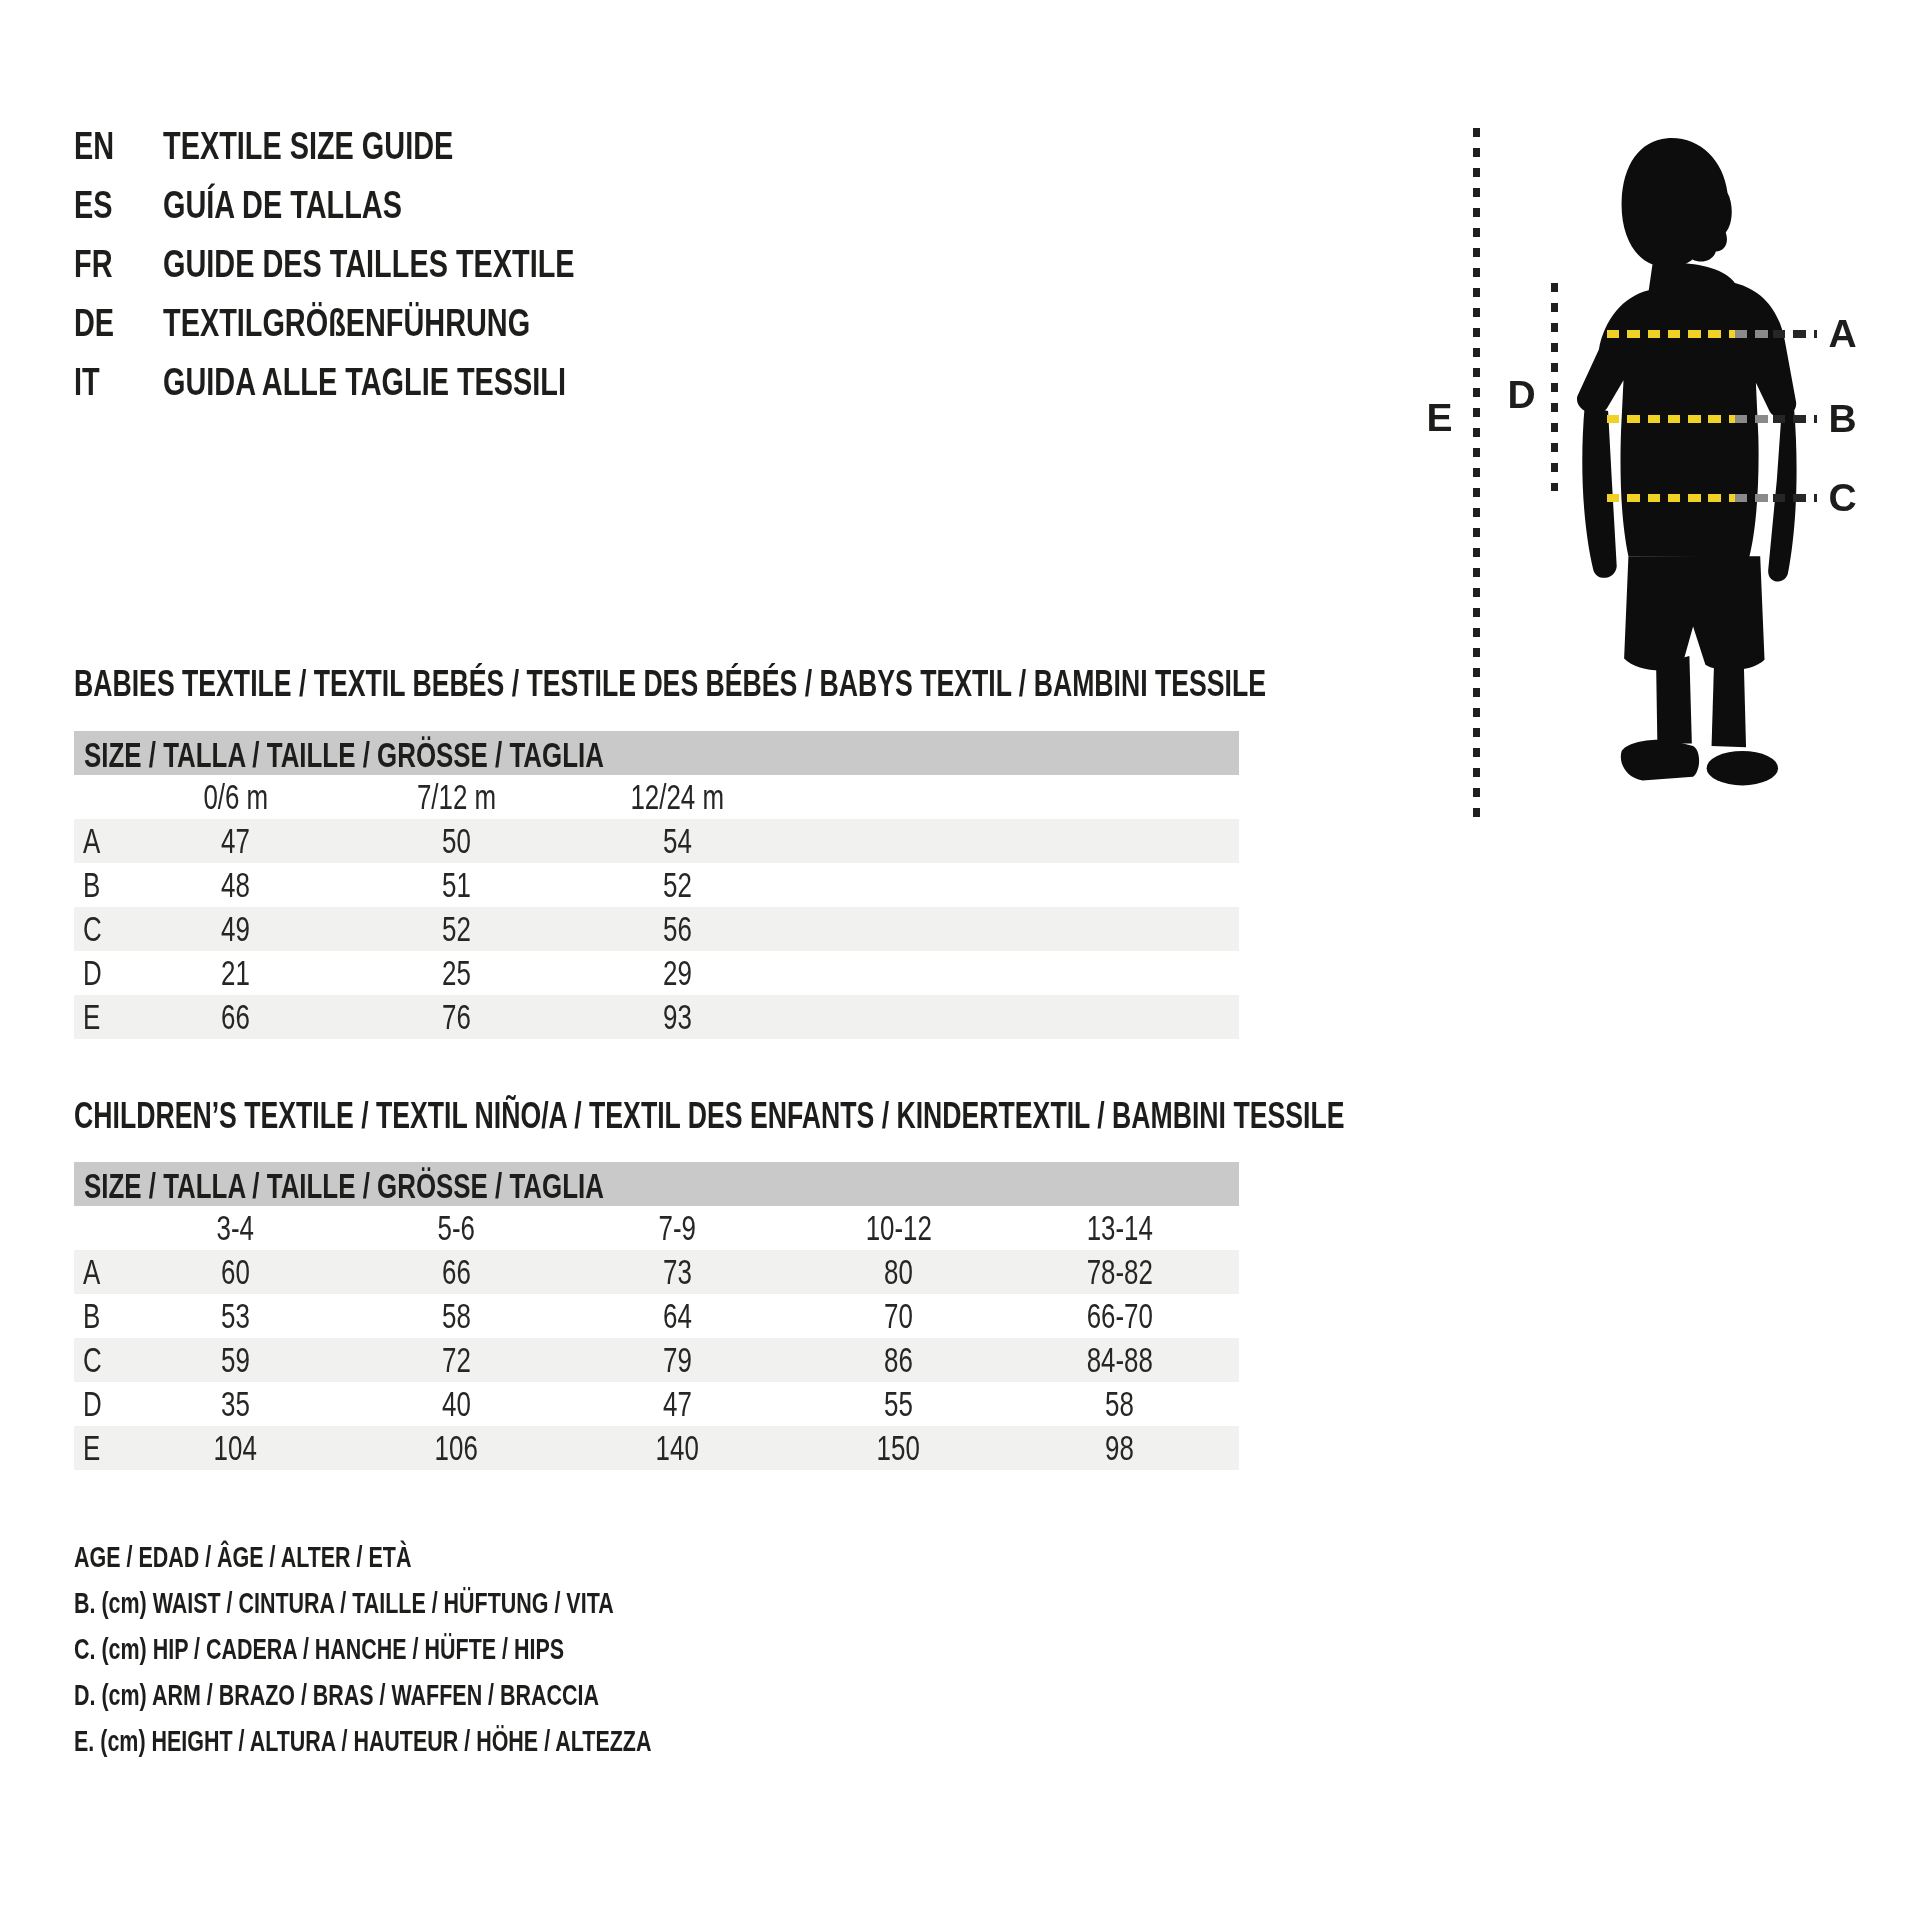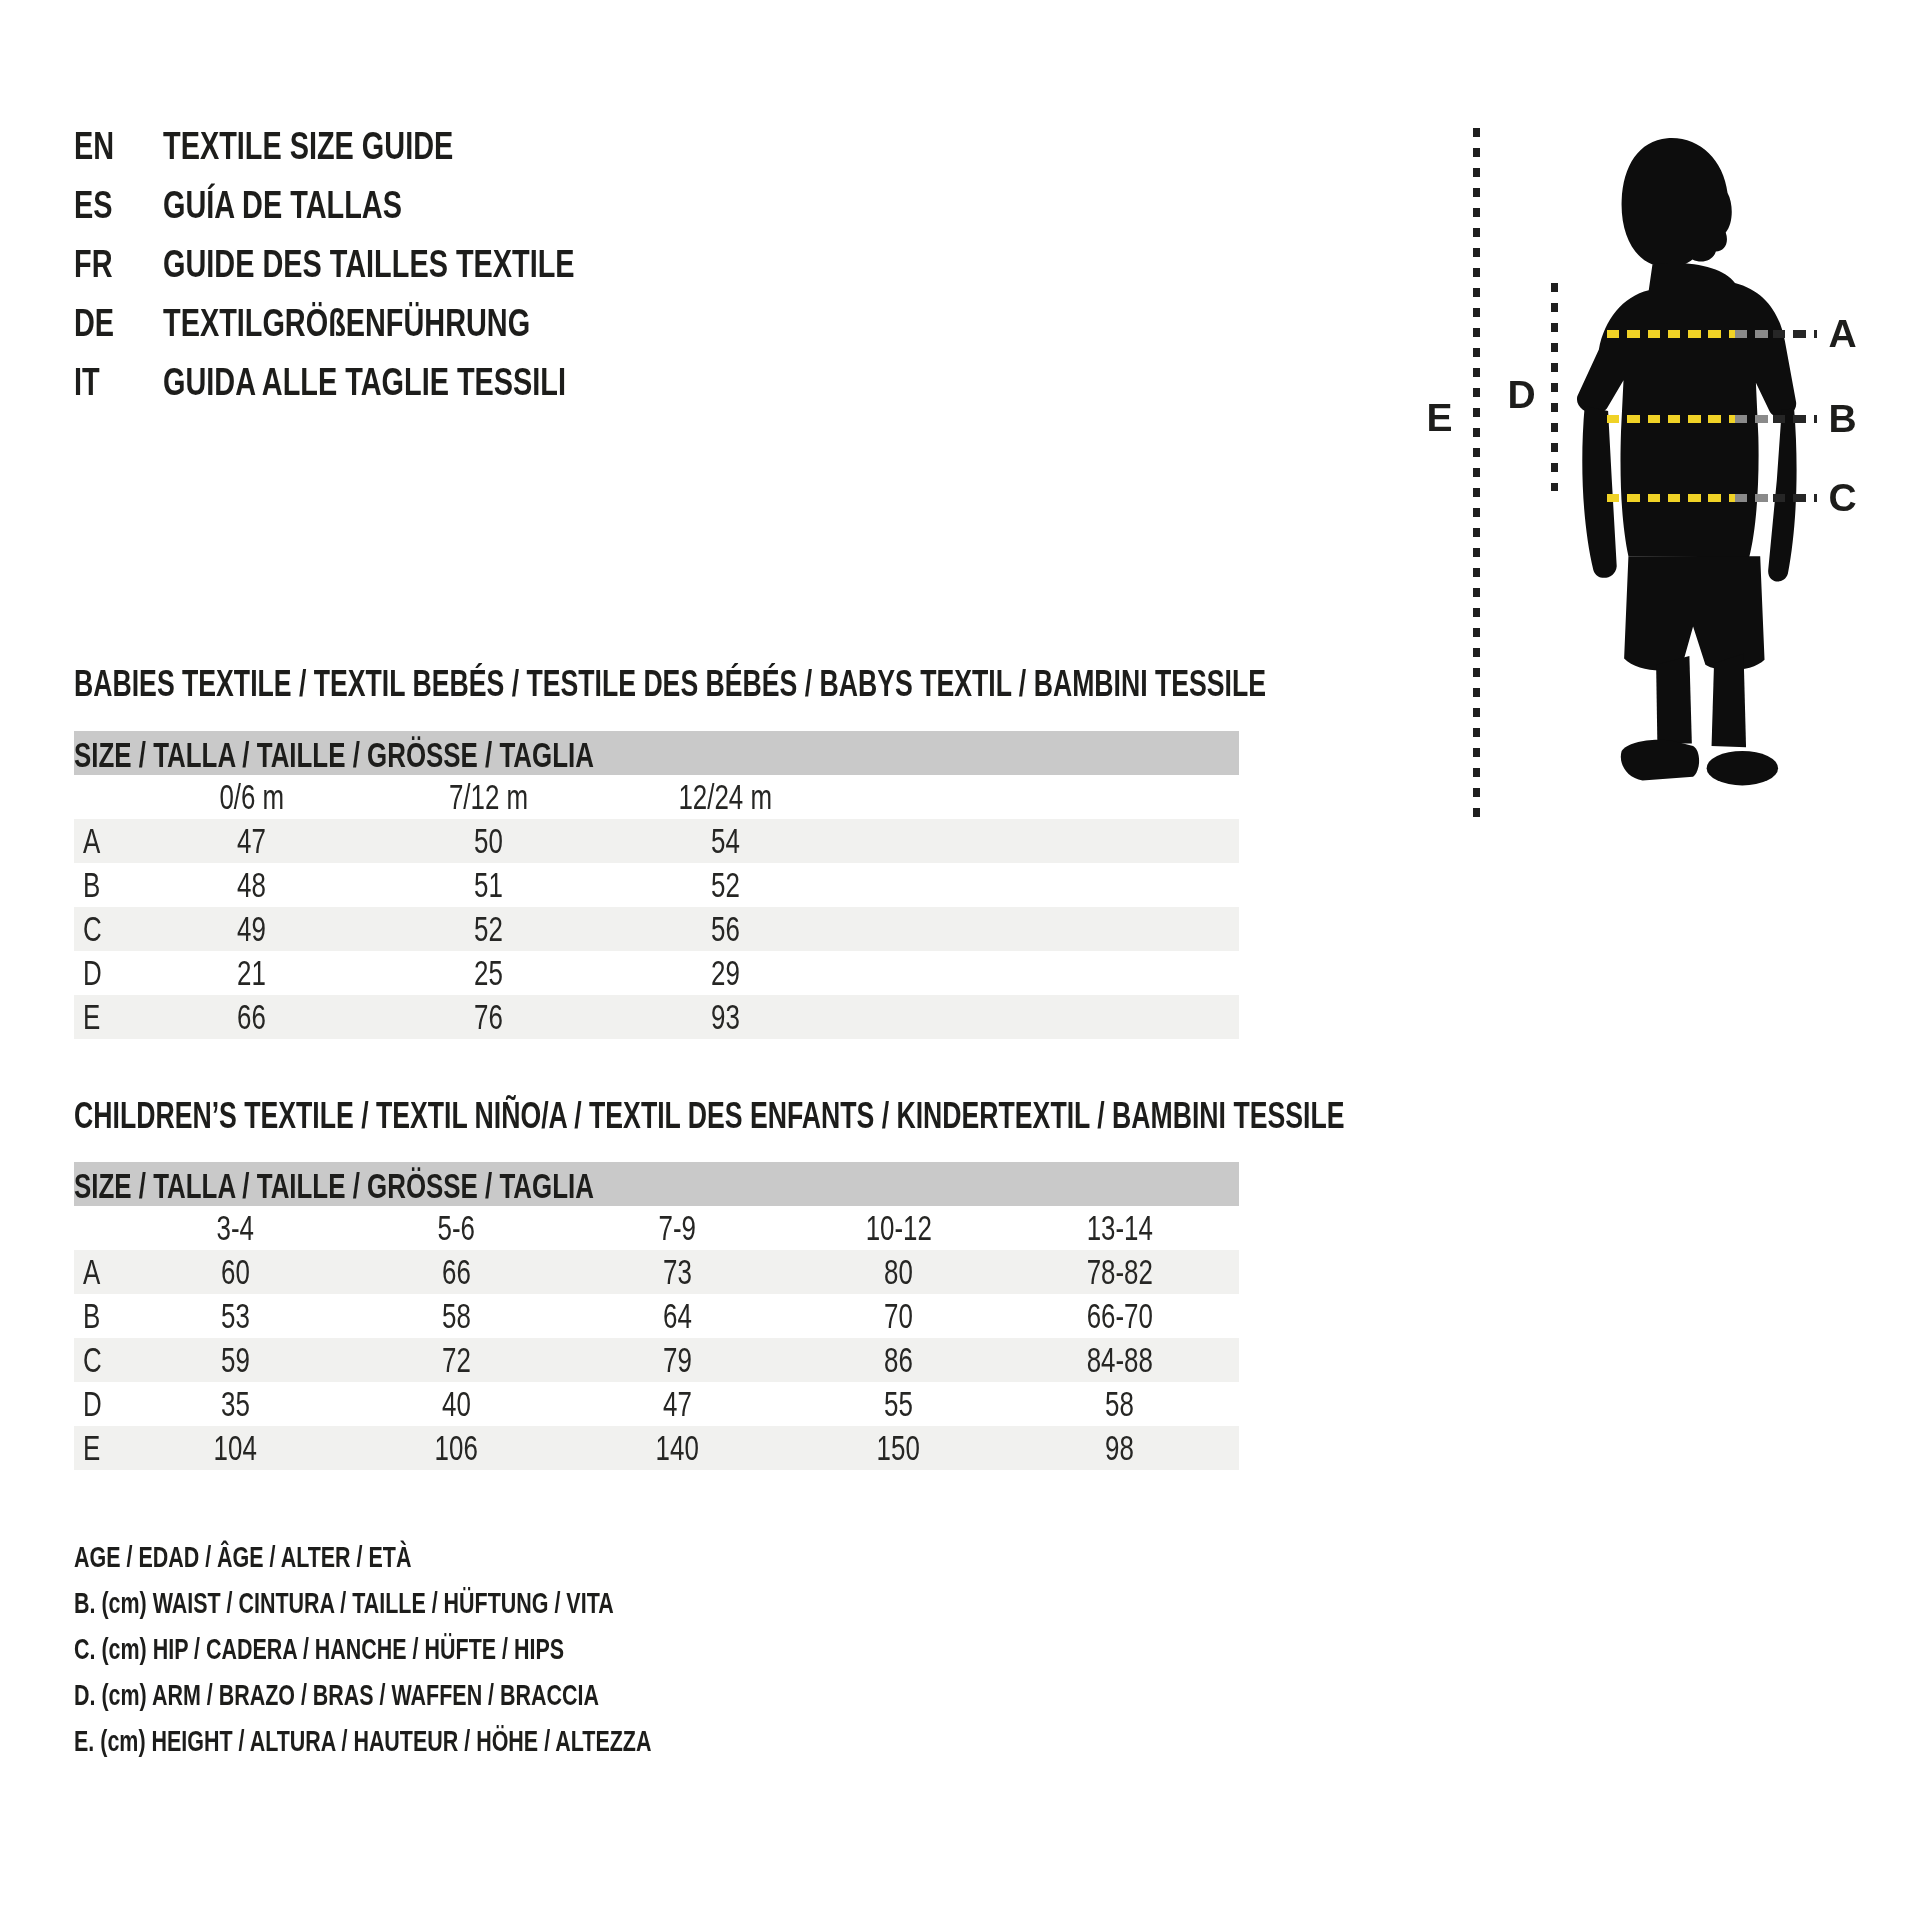--- a/index.html
+++ b/index.html
@@ -18,23 +18,23 @@
 
   
   .heading{position:absolute;left:74px;height:44px;line-height:44px;font-size:36px;font-weight:bold;}
   .heading-babies{top:638px;}
   .heading-children{top:1070px;}
 
   
   .size-table{position:absolute;left:74px;width:1165px;font-size:35px;}
   .table-babies{top:707px;}
   .table-children{top:1138px;}
-  .band{height:44px;line-height:47px;background:#c9c9c9;font-weight:bold;}
+  .band{height:44px;line-height:47px;background:#c9c9c9;padding-left:10px;font-weight:bold;}
   .trow{display:grid;height:44px;line-height:44px;}
-  .grid-3{grid-template-columns:51px 221px 221px 221px 1fr;gap:16px;}
+  .grid-3{grid-template-columns:51px 221px 221px 221px 1fr;}
   .grid-5{grid-template-columns:51px 221px 221px 221px 221px 221px 1fr;}
   .tcell{text-align:center;font-weight:400;color:#262624;}
   .tletter{padding-left:8.6px;font-weight:400;color:#262624;}
   .stripe{background:#f1f1ef;}
 
   
   .legend-block{position:absolute;left:74px;top:1510px;}
   .legend-row{height:46px;line-height:46px;font-size:29px;font-weight:bold;}
 
   

